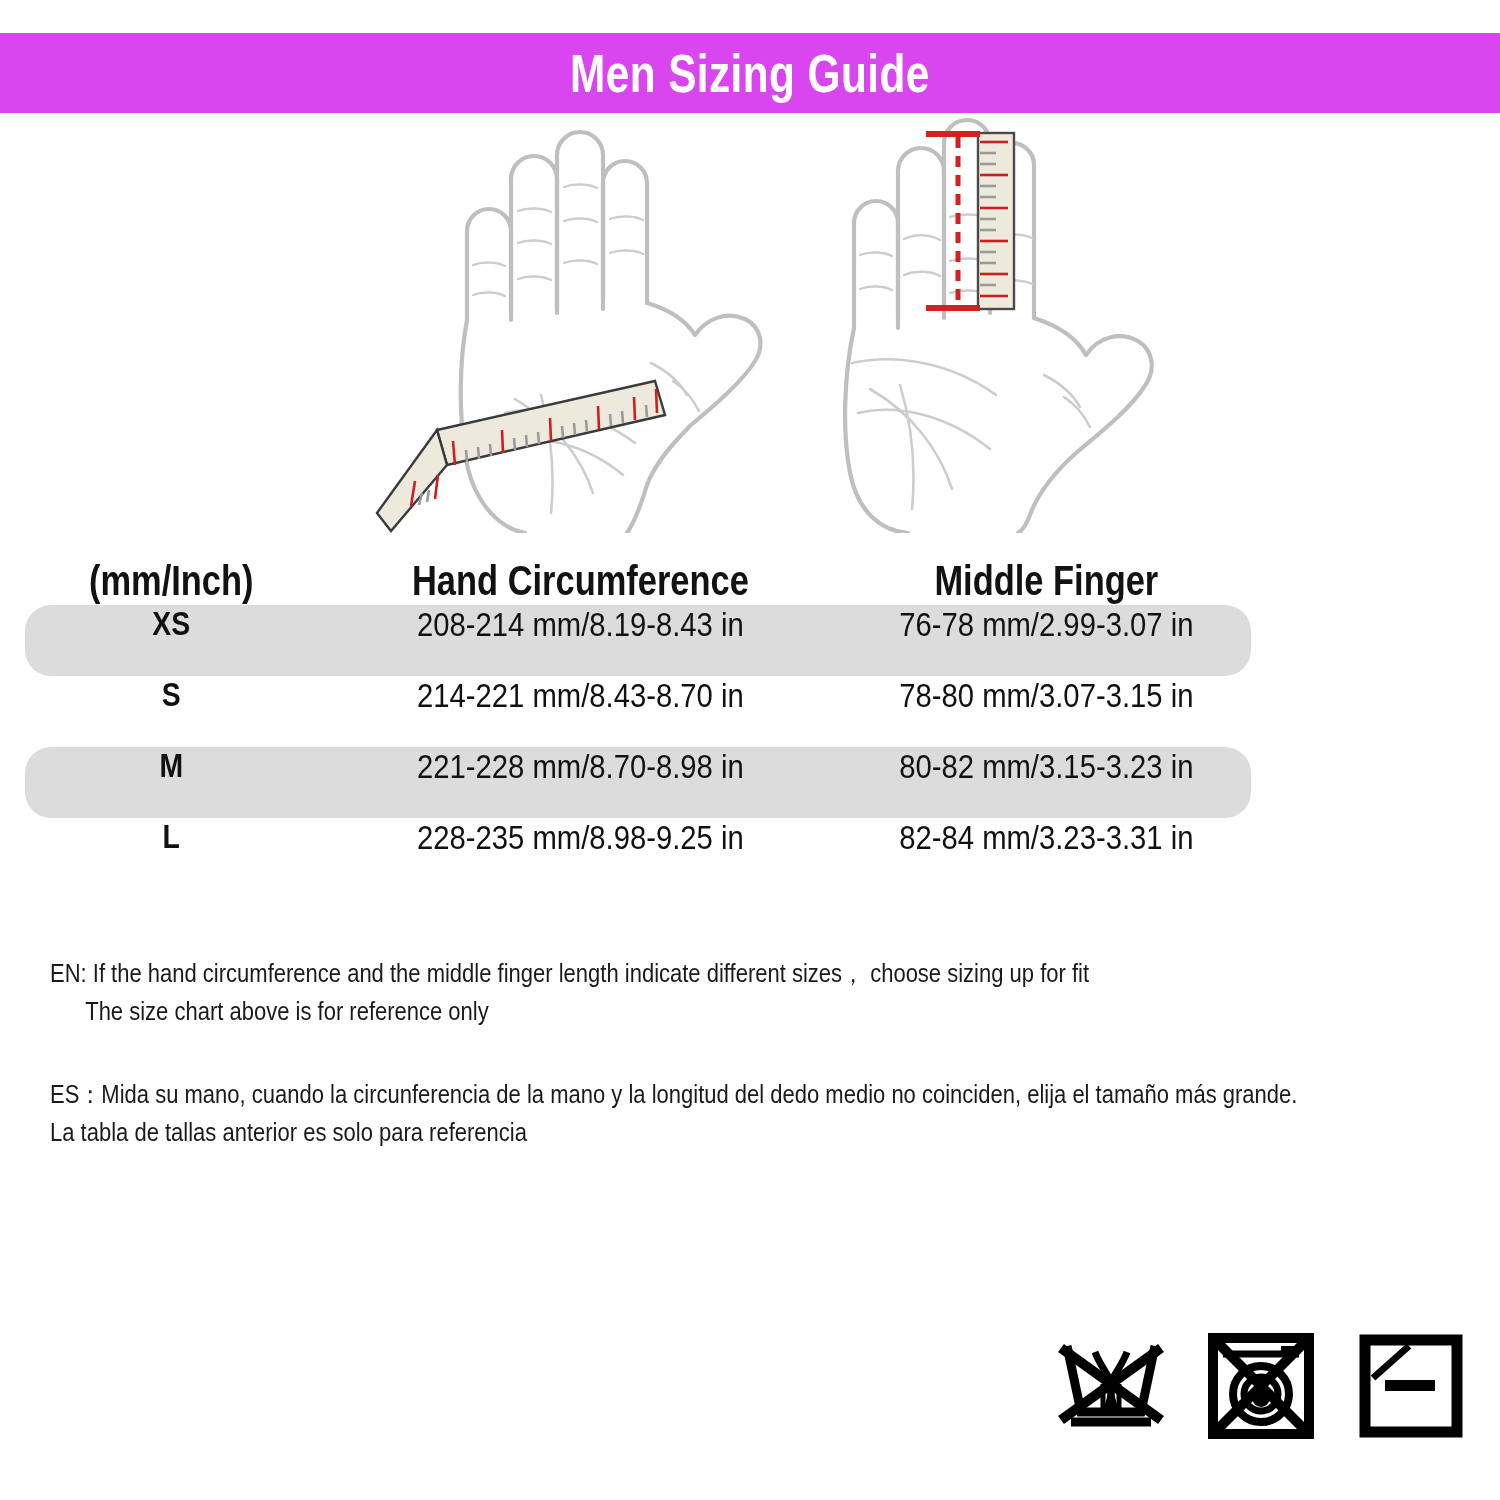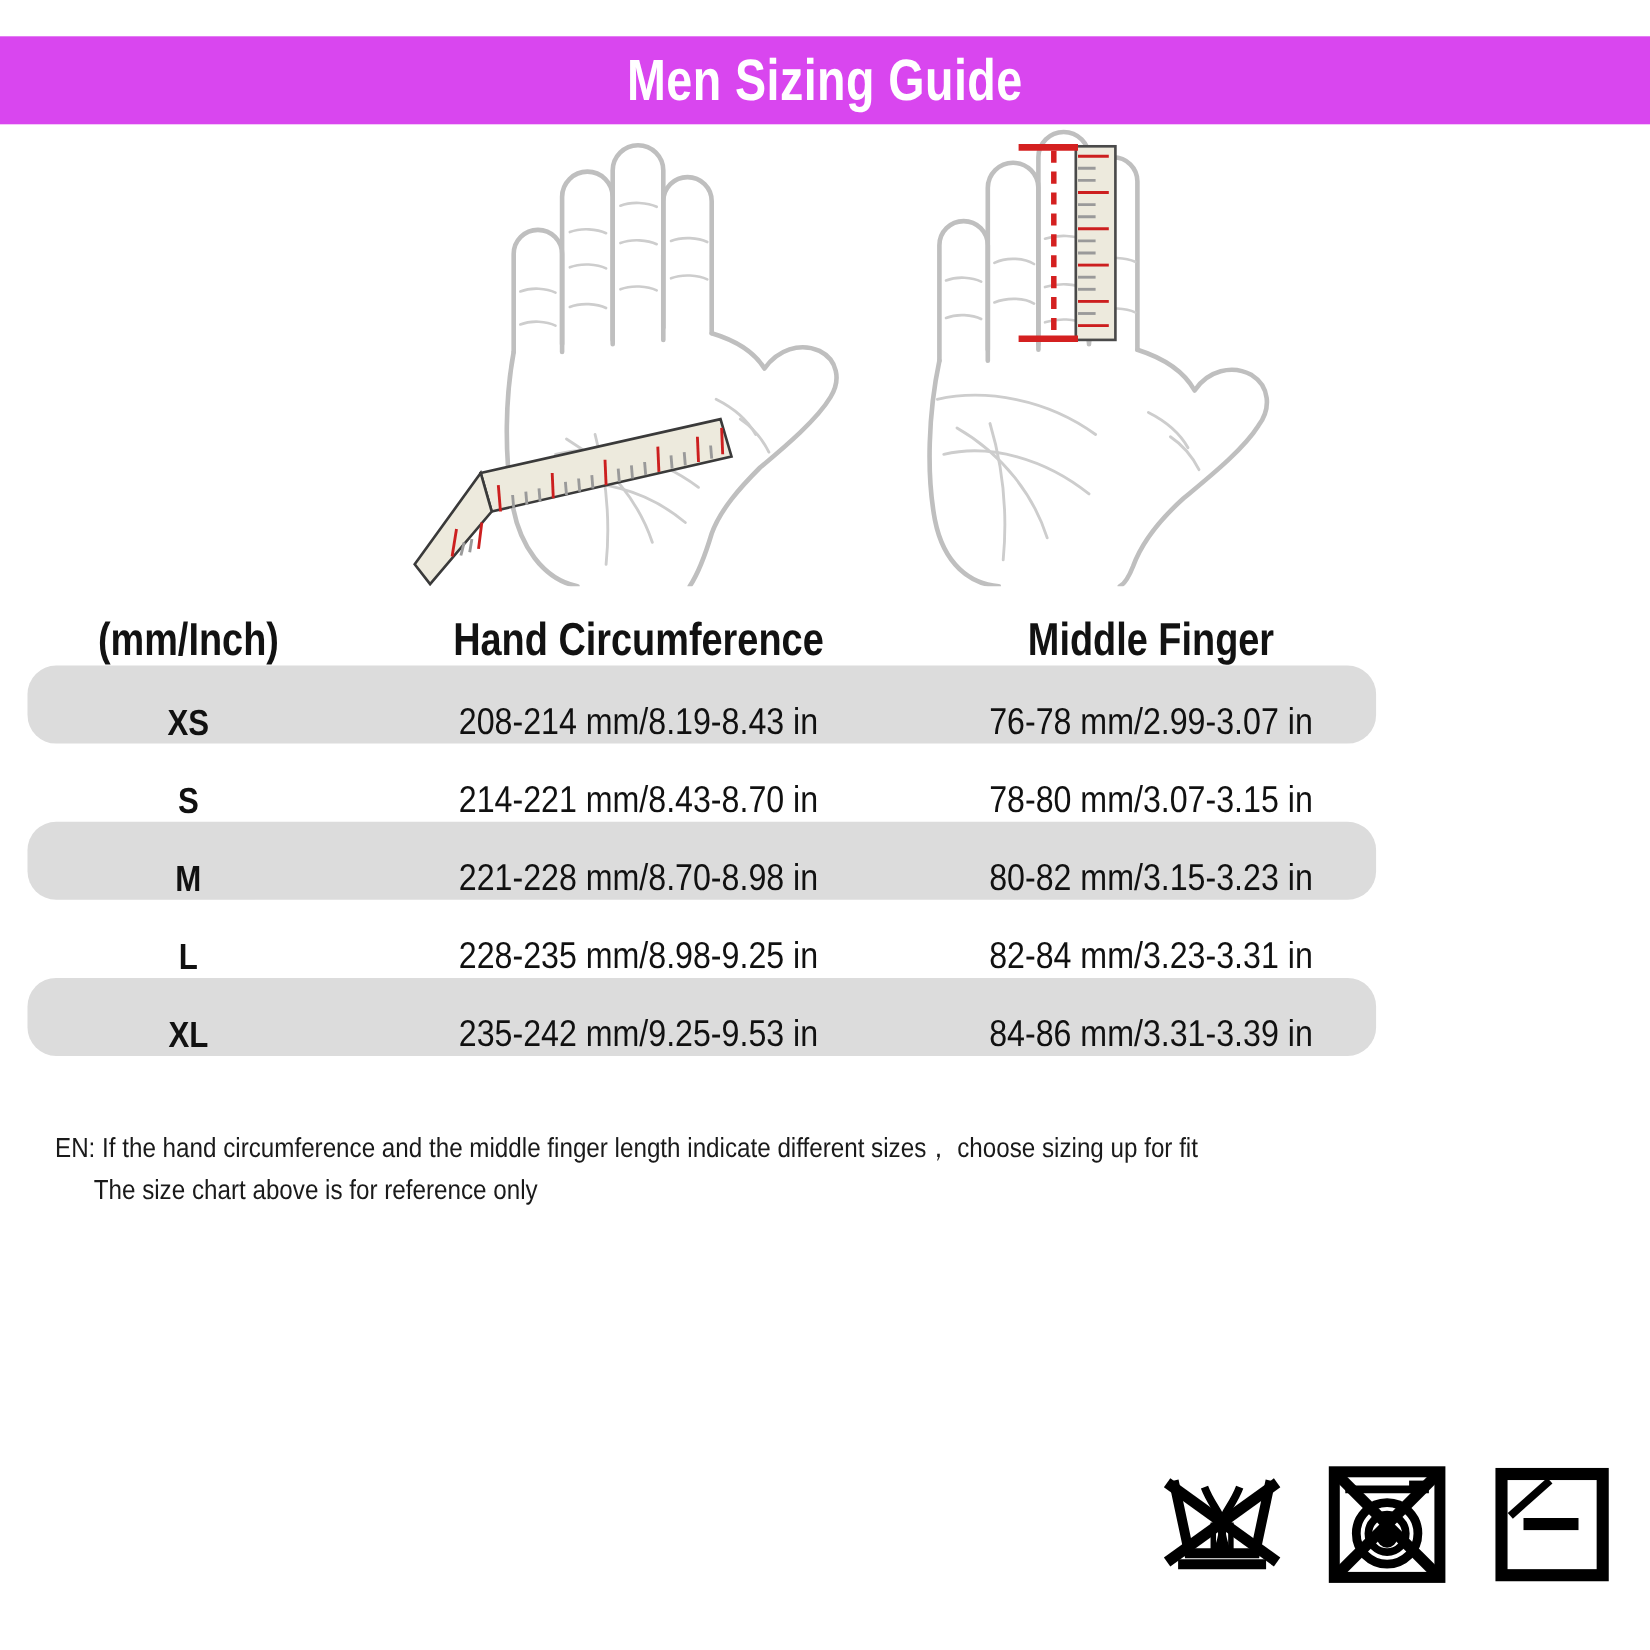--- a/index.html
+++ b/index.html
@@ -75,21 +75,21 @@
   .col-hand  { width: 610px; }
   .col-mid   { width: 475px; }
 
   .rows {
     position: relative;
     padding: 0 25px;
     box-sizing: border-box;
   }
   .row {
     display: flex;
-    align-items: flex-end;
+    align-items: flex-start;
     height: 71px;
     border-radius: 26px;
   }
   .row.shaded { background: #dcdcdc; }
   .cell {
     font-family: "Liberation Sans Narrow", "Liberation Sans", sans-serif;
     font-size: 34px;
     color: #111111;
     text-align: center;
     transform: scaleX(0.86);
@@ -305,33 +305,32 @@
       <div class="cell col-hand">221-228 mm/8.70-8.98 in</div>
       <div class="cell col-mid">80-82 mm/3.15-3.23 in</div>
     </div>
 
     <div class="row">
       <div class="cell size-cell col-size">L</div>
       <div class="cell col-hand">228-235 mm/8.98-9.25 in</div>
       <div class="cell col-mid">82-84 mm/3.23-3.31 in</div>
     </div>
 
-    <div class="row shaded">
-      <div class="cell size-cell col-size">XL</div>
-      <div class="cell col-hand">235-242 mm/9.25-9.53 in</div>
-      <div class="cell col-mid">84-86 mm/3.31-3.39 in</div>
-    </div>
 
 
   </div>
 </div>
 
 <div class="notes">
   <div class="note-line">EN:  If the hand circumference and the middle finger length indicate different sizes，  choose sizing up for fit</div>
   <div class="note-line note-en-2">The size chart above is for reference only</div>
+  <div class="note-es-block">
+    <div class="note-line">ES：Mida su mano, cuando la circunferencia de la mano y la longitud del dedo medio no coinciden, elija el tamaño más grande.</div>
+    <div class="note-line">La tabla de tallas anterior es solo para referencia</div>
+  </div>
 </div>
 
 <div class="care-row">
 
   <svg class="care-symbol" viewBox="0 0 112 108" xmlns="http://www.w3.org/2000/svg">
     <g stroke="#000000" fill="none" stroke-width="9" stroke-linecap="butt">
 
       <path d="M12 14 L26 80 L86 80 L100 14"></path>
       <line x1="16" y1="90" x2="96" y2="90"></line>
 

